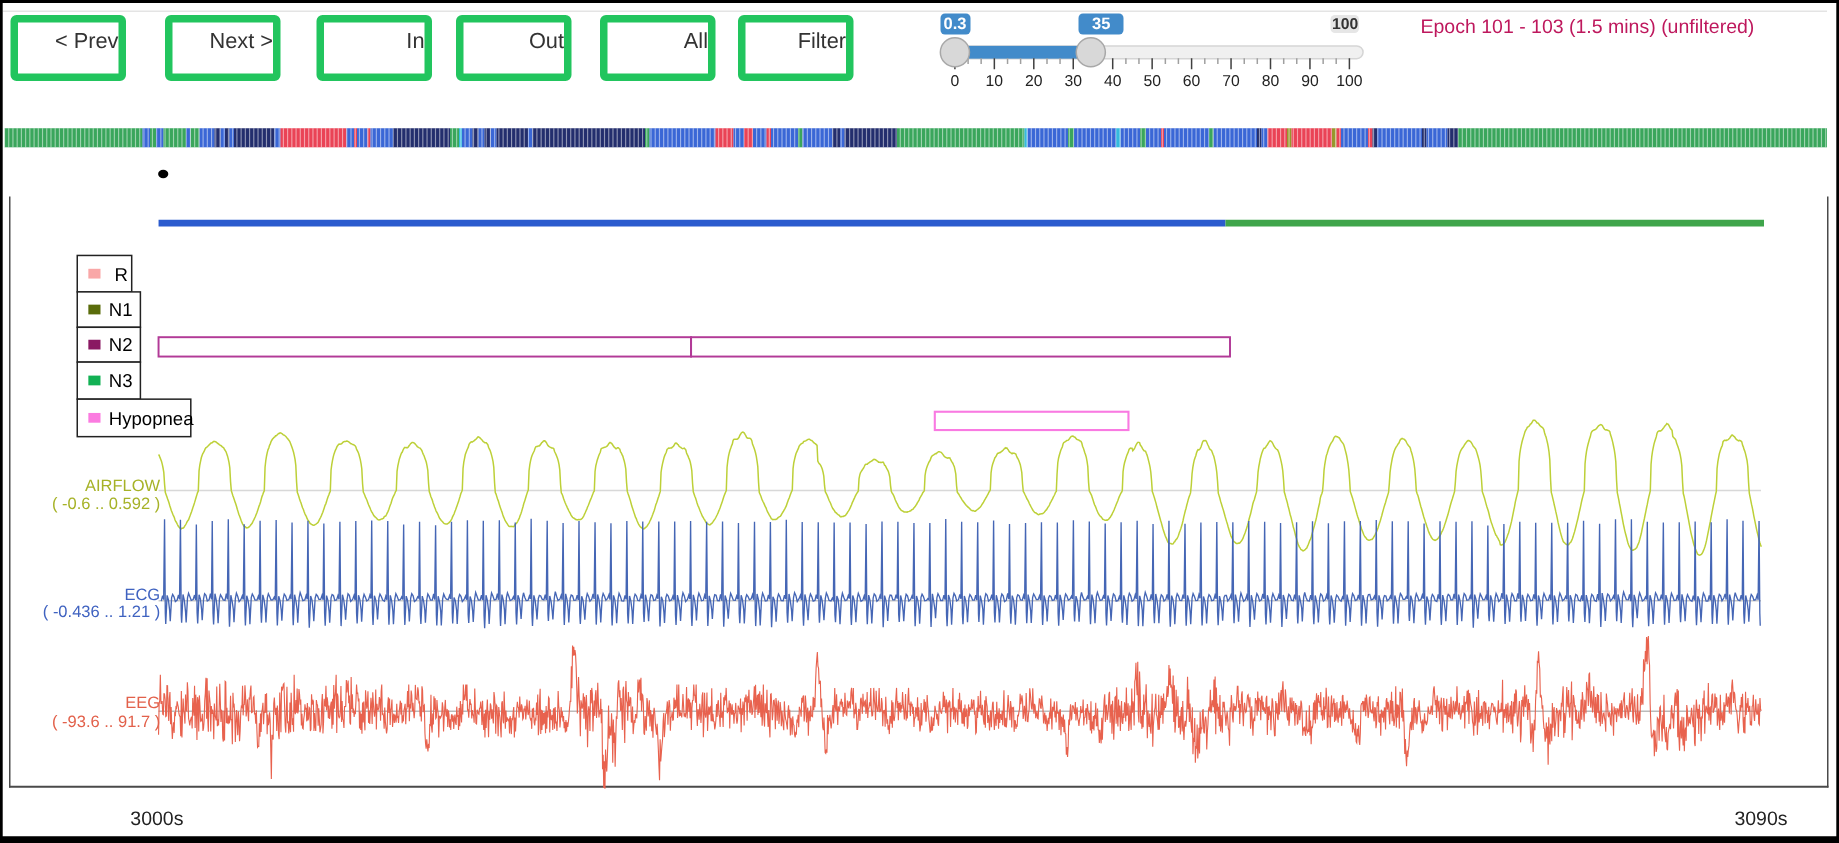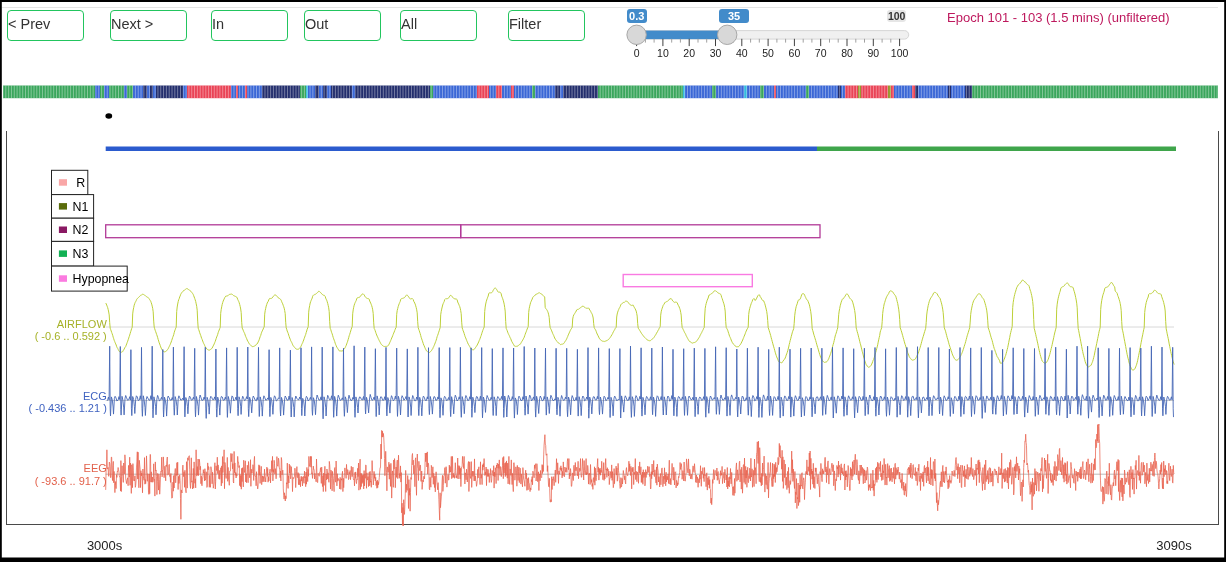--- a/index.html
+++ b/index.html
@@ -1,15 +1,15 @@
 <!DOCTYPE html>
 <html><head><meta charset="utf-8"><style>
 *{margin:0;padding:0;box-sizing:border-box}
 html,body{width:1226px;height:562px;background:#fff;font-family:"Liberation Sans",sans-serif;position:relative;overflow:hidden}
-.btn{position:absolute;top:10px;height:31px;width:77px;background:#fff;border:1px solid #22c55e;border-radius:4px;font-size:14.5px;color:#333;text-align:left;line-height:26px}
+.btn{position:absolute;top:10px;height:44px;width:77px;background:#fff;border:5px solid #22c55e;border-radius:4px;font-size:14.5px;color:#333;text-align:right;line-height:26px}
 .lbl{position:absolute;font-size:11px;font-weight:bold;color:#fff;background:#428bca;border-radius:3px;text-align:center;line-height:14px}
 svg{position:absolute;left:0;top:0}
 </style></head><body>
 <svg width="1226" height="562" viewBox="0 0 1226 562">
   <rect x="2" y="7" width="1216" height="1" fill="#e4e4e4"></rect>
 
   <rect x="3" y="85.5" width="92" height="12.7" fill="#3aa65c"></rect>
     <rect x="95" y="85.5" width="5" height="12.7" fill="#3a67d6"></rect>
     <rect x="100" y="85.5" width="4" height="12.7" fill="#3aa65c"></rect>
     <rect x="104" y="85.5" width="5" height="12.7" fill="#3a67d6"></rect>
@@ -152,17 +152,17 @@
   <rect x="0" y="0" width="1226" height="2" fill="#000"></rect>
   <rect x="0" y="0" width="1.8" height="562" fill="#000"></rect>
   <rect x="1224.2" y="0" width="1.8" height="562" fill="#000"></rect>
   <rect x="0" y="557.5" width="1226" height="4.5" fill="#000"></rect>
 </svg>
 <div class="btn" style="left:7px">&lt; Prev</div>
 <div class="btn" style="left:110px">Next &gt;</div>
 <div class="btn" style="left:211px">In</div>
 <div class="btn" style="left:304px">Out</div>
 <div class="btn" style="left:400px">All</div>
-<div class="btn" style="left:508px">Filter</div>
+<div class="btn" style="left:492px">Filter</div>
 <div class="lbl" style="left:626.7px;top:9px;width:20px;height:14px">0.3</div>
 <div class="lbl" style="left:719.1px;top:9px;width:30px;height:14px">35</div>
 <div class="lbl" style="left:887.2px;top:10px;width:19px;height:12px;background:#e6e6e6;color:#333;line-height:12px;font-size:10.5px">100</div>
 <div style="position:absolute;left:947px;top:10px;font-size:13px;color:#be185d">Epoch 101 - 103 (1.5 mins) (unfiltered)</div>
 
 </body></html>

